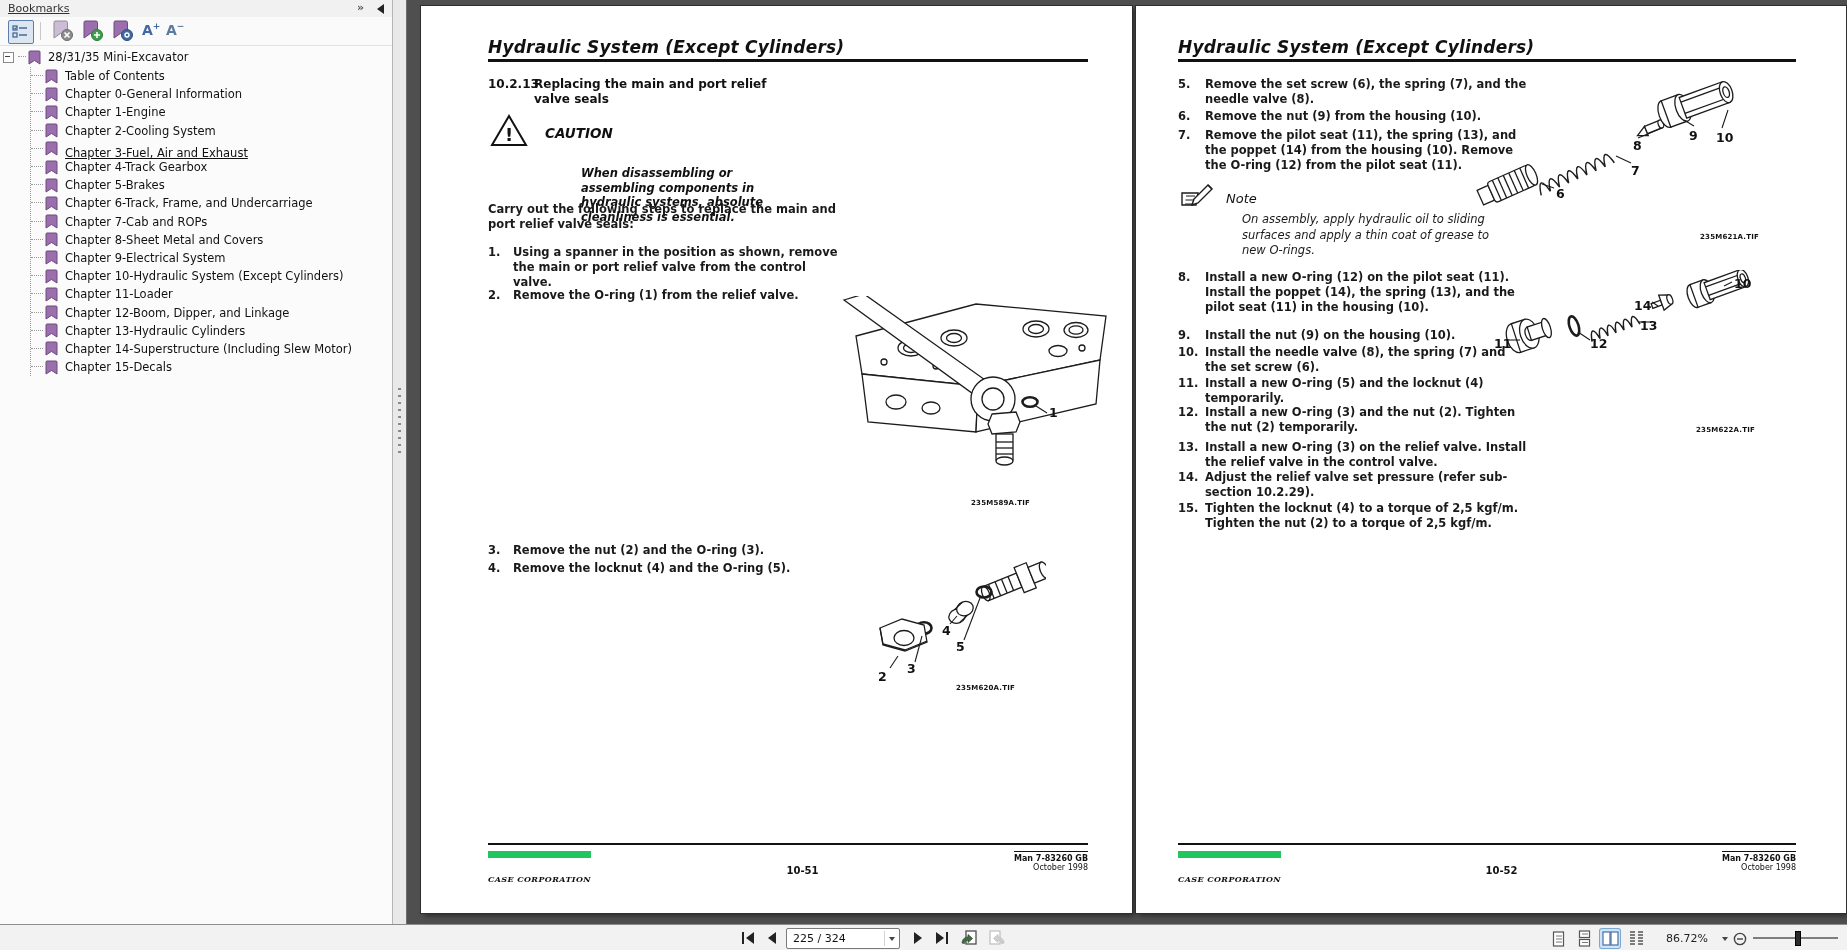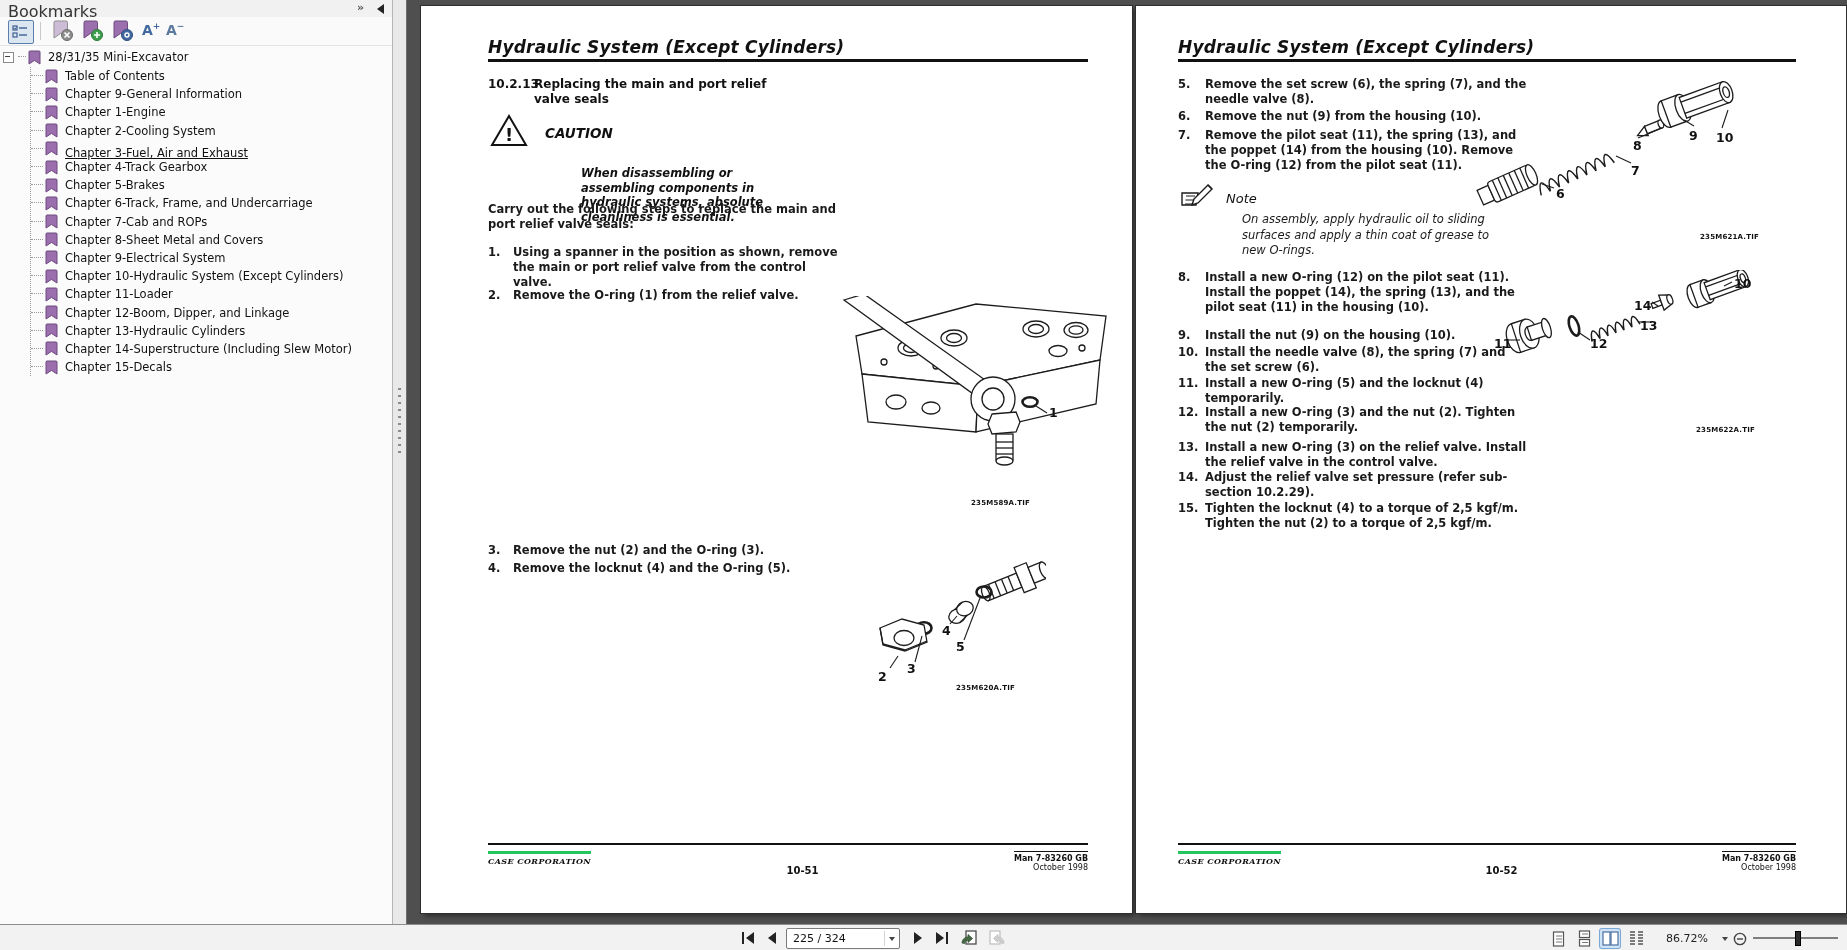--- a/index.html
+++ b/index.html
@@ -1,21 +1,21 @@
 <!DOCTYPE html>
 <html><head>
 <meta charset="utf-8">
 <style>
   html,body{margin:0;padding:0;background:#4f4f4f;font-family:"DejaVu Sans",sans-serif;}
   #app{position:relative;width:1847px;height:950px;overflow:hidden;background:#4f4f4f;}
 
   
   #sidebar{position:absolute;left:0;top:0;width:392px;height:924px;background:#fbfbfb;border-right:1px solid #b5b5b5;}
   .sb-header{position:absolute;left:0;top:0;width:100%;height:17px;background:#f1f1f1;border-bottom:1px solid #cfcfcf;}
-  .sb-title{position:absolute;left:8px;top:2px;font-size:16px;color:#333;text-decoration:underline;}
+  .sb-title{position:absolute;left:8px;top:2px;font-size:11px;color:#333;text-decoration:underline;}
   .sb-overflow{position:absolute;right:28px;top:1px;font-size:11px;font-weight:bold;color:#555;}
   .sb-collapse{position:absolute;right:8px;top:4px;width:0;height:0;border-top:5px solid transparent;border-bottom:5px solid transparent;border-right:7px solid #222;}
   .sb-toolbar{position:absolute;left:0;top:17px;width:100%;height:28px;background:#fafafa;border-bottom:1px solid #e3e3e3;}
   .tb-btn{position:absolute;top:3px;width:24px;height:22px;}
   .opt-btn{left:8px;border:1px solid #5a7fae;background:#dce6f1;border-radius:2px;}
   .tb-sep{position:absolute;left:40px;top:5px;width:1px;height:18px;background:#c9c9c9;}
   .bm-ico{position:absolute;top:2px;width:22px;height:22px;}
   .a-btn{position:absolute;top:4px;font-weight:bold;font-size:14px;color:#41699f;}
   .a-btn sup{font-size:9px;}
 
@@ -71,21 +71,21 @@
   .fig svg{position:absolute;left:0;top:0;}
   .flabel{position:absolute;font:bold 12.5px "DejaVu Sans",sans-serif;color:#111;}
   .fig-caption{position:absolute;font:bold 7px "DejaVu Sans",sans-serif;color:#111;letter-spacing:.2px;}
 
   .ft-rule{position:absolute;height:2.2px;background:#111;}
   #page-left .ft-rule{left:67px;width:600px;top:837px;}
   #page-right .ft-rule{left:42px;width:618px;top:837px;}
   .ft-row{position:absolute;display:flex;justify-content:space-between;align-items:flex-start;}
   #page-left .ft-row{left:67px;width:600px;top:845px;}
   #page-right .ft-row{left:42px;width:618px;top:845px;}
-  .ft-company{font:bold italic 8px "DejaVu Serif",serif;color:#111;letter-spacing:.4px;border-top:3px solid #22c55e;padding-top:2px;}
+  .ft-company{font:bold italic 8px "DejaVu Serif",serif;color:#111;letter-spacing:.4px;border-top:7px solid #22c55e;padding-top:16px;}
   .ft-page{font:bold 10px "DejaVu Sans",sans-serif;color:#111;margin-top:14px;}
   .ft-right{text-align:right;font:bold 8px "DejaVu Sans",sans-serif;color:#111;border-top:1px solid #111;padding-top:2px;}
   .ft-date{margin-top:6px;font-weight:normal;}
 
   
   #btoolbar{position:absolute;left:0;top:924px;width:1847px;height:26px;background:#f2f2f2;border-top:1px solid #8e8e8e;}
   .nav-btn{position:absolute;top:5px;width:18px;height:16px;}
   .pagebox{position:absolute;left:786px;top:3px;width:112px;height:19px;background:#fff;border:1px solid #7a7a7a;border-radius:2px;}
   .pagebox input{position:absolute;left:4px;top:1px;width:84px;height:15px;border:0;outline:0;font:11px "DejaVu Sans",sans-serif;color:#111;background:transparent;}
   .pagebox .caret{position:absolute;right:4px;top:8px;width:0;height:0;border-left:3.5px solid transparent;border-right:3.5px solid transparent;border-top:4px solid #444;}
@@ -163,21 +163,21 @@
             <svg class="bm-flag" viewBox="0 0 13 15">
               <path d="M2 1 h9 a1 1 0 0 1 1 1 v12 l-5.5 -3.6 L1 14 V2 a1 1 0 0 1 1 -1 z" fill="#9b6fae" stroke="#6d4a7e"></path>
             </svg>
             <span class="tree-label">Table of Contents</span>
           </div>
         <div class="tree-item">
             <span class="dotstub"></span>
             <svg class="bm-flag" viewBox="0 0 13 15">
               <path d="M2 1 h9 a1 1 0 0 1 1 1 v12 l-5.5 -3.6 L1 14 V2 a1 1 0 0 1 1 -1 z" fill="#9b6fae" stroke="#6d4a7e"></path>
             </svg>
-            <span class="tree-label">Chapter 9-General Information</span>
+            <span class="tree-label">Chapter 0-General Information</span>
           </div>
         <div class="tree-item">
             <span class="dotstub"></span>
             <svg class="bm-flag" viewBox="0 0 13 15">
               <path d="M2 1 h9 a1 1 0 0 1 1 1 v12 l-5.5 -3.6 L1 14 V2 a1 1 0 0 1 1 -1 z" fill="#9b6fae" stroke="#6d4a7e"></path>
             </svg>
             <span class="tree-label">Chapter 1-Engine</span>
           </div>
         <div class="tree-item">
             <span class="dotstub"></span>

